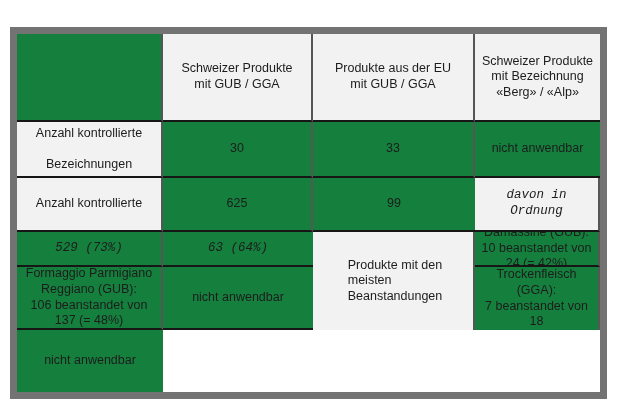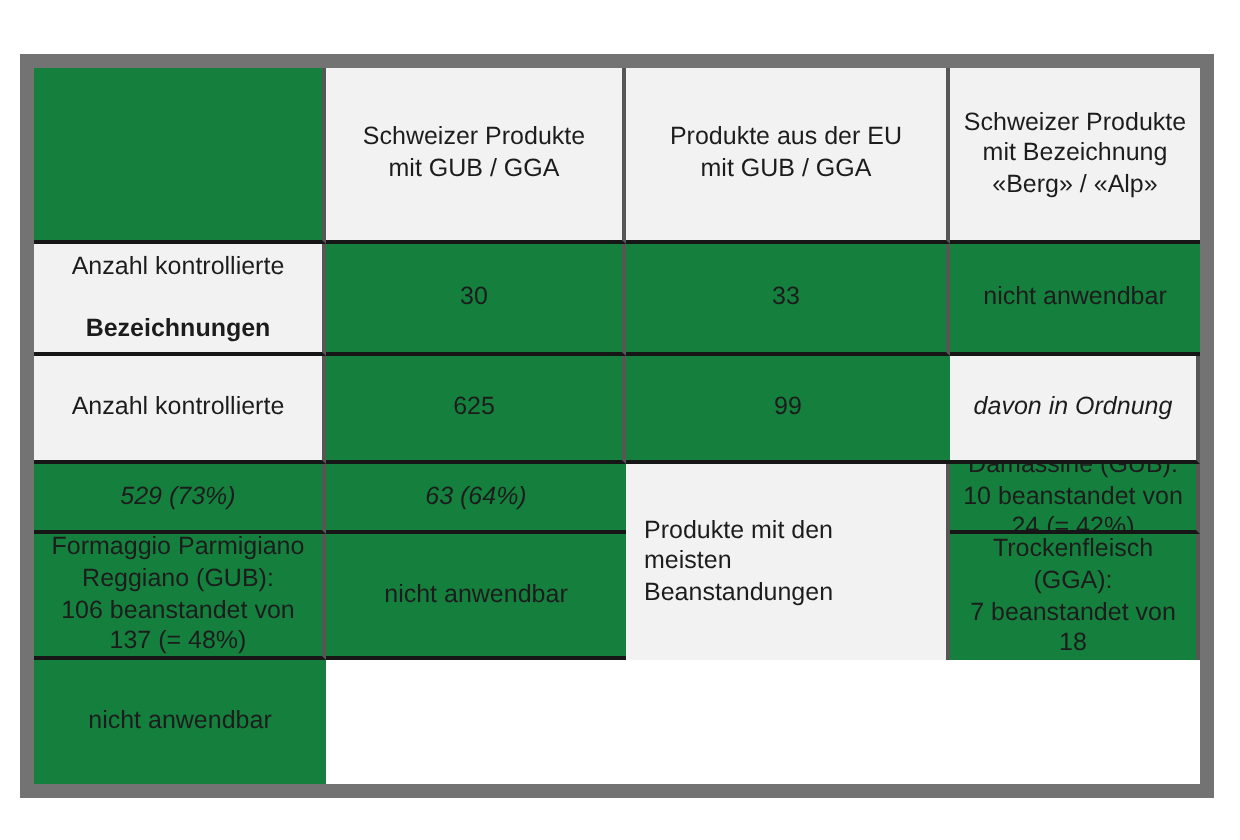--- a/index.html
+++ b/index.html
@@ -33,26 +33,26 @@
     padding: 3px 5px;
     border-right: 2px solid #565656;
     border-bottom: 2px solid #161616;
     background: #15803d;
     overflow: hidden;
   }
   .cell.last-col { border-right: none; }
   .cell.last-row { border-bottom: none; }
   .cell.shade { background: #f2f2f2; }
   .cell.span2 { grid-row: span 2; border-bottom: none; }
-  .cell.left-align { justify-content: flex-start; text-align: left; padding-left: 9px; }
-  .cell.italic { font-style: italic; }
+  .cell.left-align { justify-content: center; text-align: left; padding-left: 9px; }
+  .cell.italic { font-style: italic; font-family: Liberation Mono, monospace; }
 
   .txt { white-space: pre-line; display: block; }
   .lbl-line { display: block; }
-  .lbl-bold { display: block; font-weight: bold; }
+  .lbl-bold { display: block; font-weight: normal; }
 </style>
 </head>
 <body>
 
 <div class="canvas">
   <div class="table-wrap">
 
     <div class="cell">
       <span class="txt"></span>
     </div>

